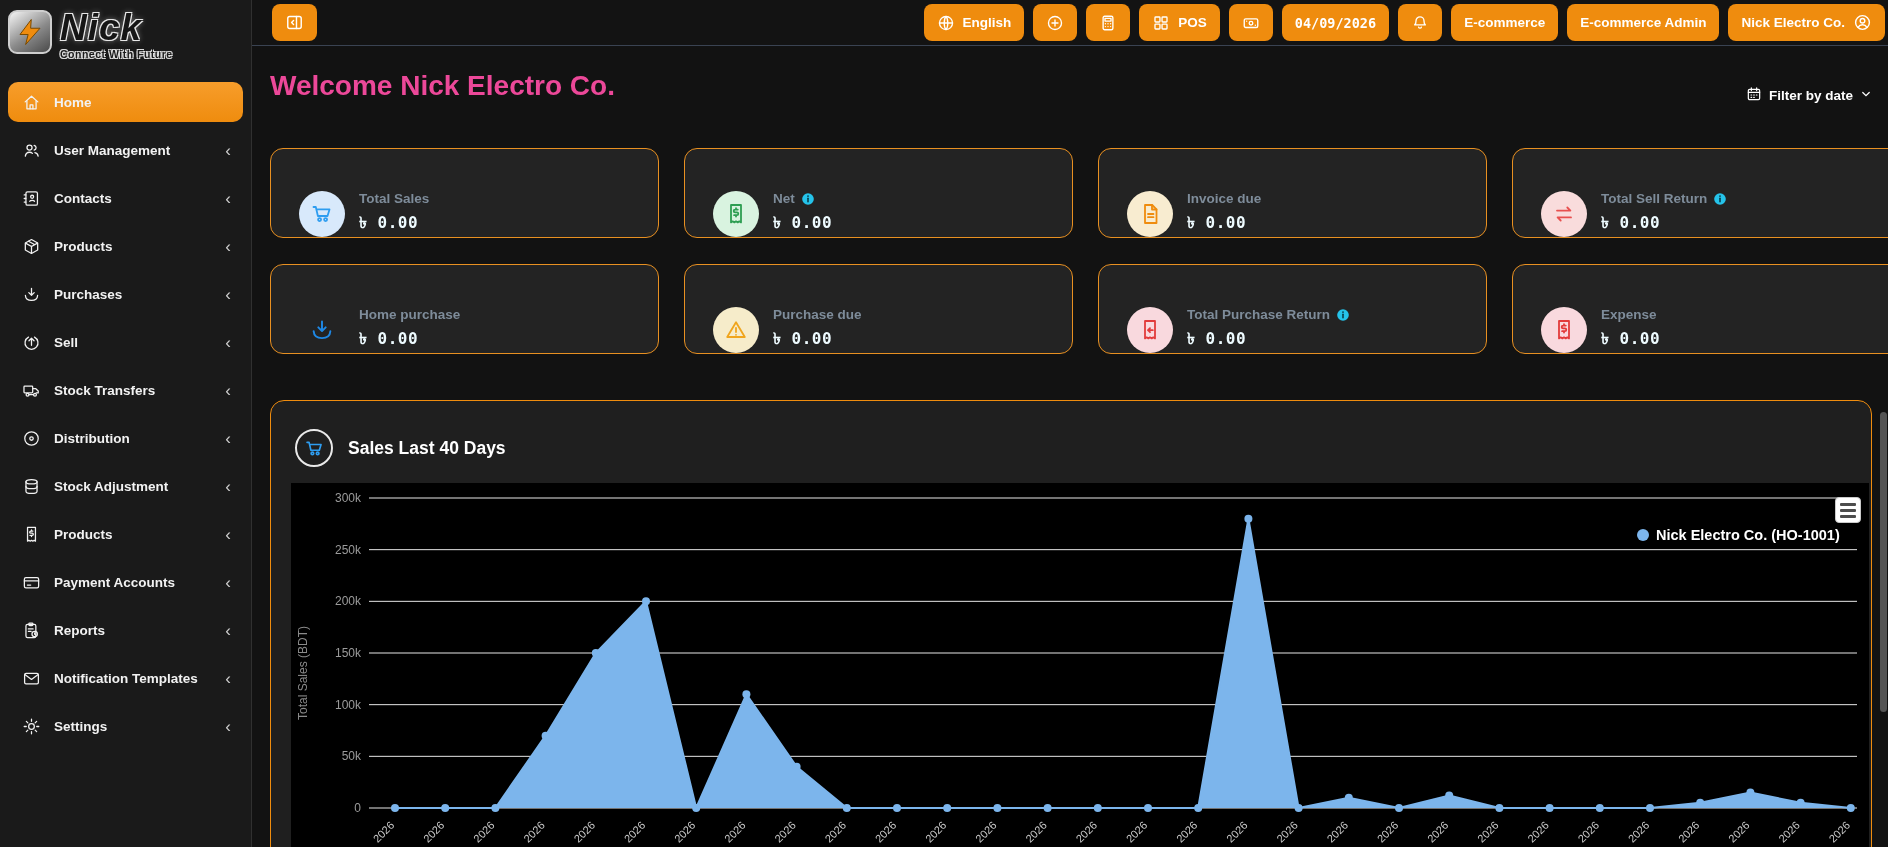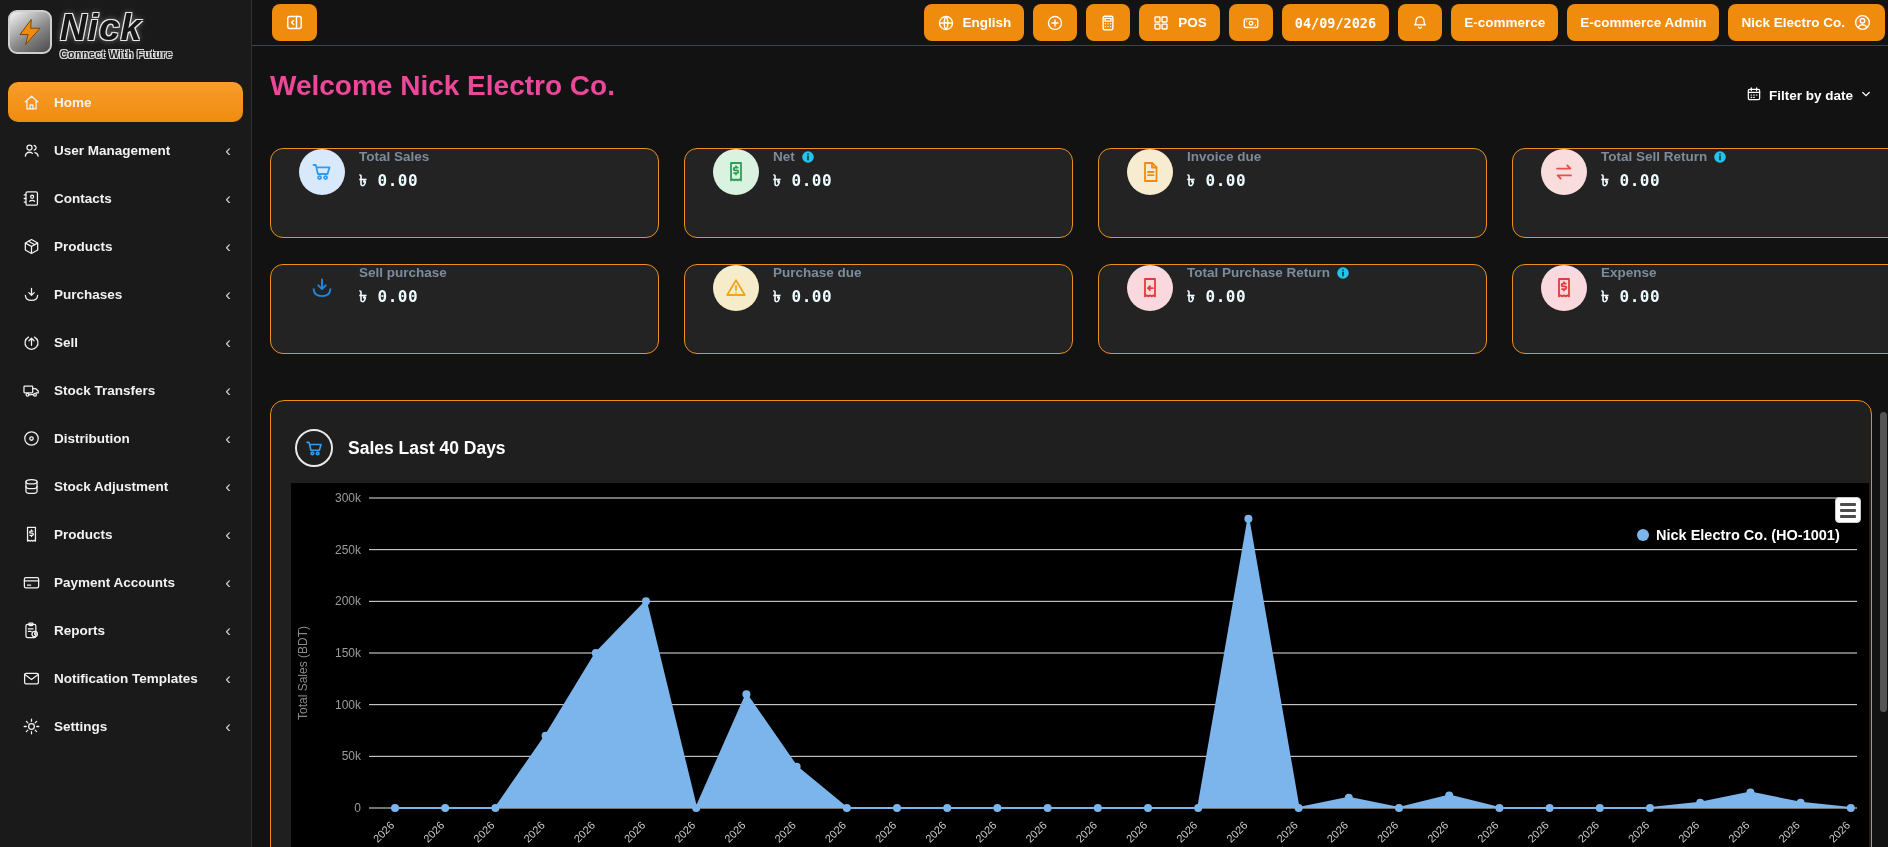--- a/index.html
+++ b/index.html
@@ -40,21 +40,21 @@
 
   
   .content { position:absolute; left:252px; right:0; top:46px; bottom:0; }
   .page-title { position:absolute; left:18px; top:24px; font-size:28px; font-weight:bold; color:#ec4899; }
   .filter { position:absolute; right:16px; top:40px; display:flex; align-items:center; gap:7px;
             color:#fff; font-size:13.5px; font-weight:bold; cursor:pointer; }
 
   .cards { position:absolute; left:18px; top:102px; display:grid;
            grid-template-columns:repeat(4,389px); grid-auto-rows:90px; column-gap:25px; row-gap:26px; }
   .card { background:#232323; border:1px solid #e89021; border-radius:13px;
-          display:flex; align-items:flex-start; padding:0 0 0 28px; gap:14px; }
+          display:flex; align-items:flex-end; padding:0 0 0 28px; gap:14px; }
   .card-ic { width:46px; height:46px; border-radius:50%; display:flex; align-items:center;
              justify-content:center; flex:0 0 auto; }
   .card-ic.plain { background:transparent !important; }
   .card-body { display:flex; flex-direction:column; gap:4px; }
   .card-label { color:#7e8c9a; font-size:13.5px; font-weight:bold; display:flex; align-items:center; gap:6px; }
   .card-value { color:#eefbff; font-size:16px; font-weight:bold; letter-spacing:.5px; }
 
   
   .panel { position:absolute; left:18px; right:16px; top:354px; height:520px;
            background:#1f1f1f; border:1px solid #ef8c0e; border-radius:14px; overflow:hidden; }
@@ -374,21 +374,21 @@
       </div>
       <div class="card">
         <div class="card-ic plain" style="background:transparent;color:#1e88e5">
           <svg width="26" height="26" viewBox="0 0 24 24" fill="none" stroke="currentColor" stroke-width="1.8" stroke-linecap="round" stroke-linejoin="round">
             <path d="M12 4.2v8.6M8.6 9.6 12 13l3.4-3.4"></path>
             <path d="M4.3 13.2c.3 4.5 3 6.3 7.7 6.3s7.4-1.8 7.7-6.3"></path>
           </svg>
         </div>
         <div class="card-body">
           <div class="card-label">
-            <span>Sell purchase</span>
+            <span>Home purchase</span>
           </div>
           <div class="card-value mono">৳ 0.00</div>
         </div>
       </div>
       <div class="card">
         <div class="card-ic" style="background:#f6ecca;color:#f0a51d">
           <svg width="24" height="24" viewBox="0 0 24 24" fill="none" stroke="currentColor" stroke-width="1.8" stroke-linecap="round" stroke-linejoin="round">
             <path d="M12 4.2 3.2 19h17.6L12 4.2z"></path>
             <path d="M12 9.8v4.2M12 16.8h.01"></path>
           </svg>

